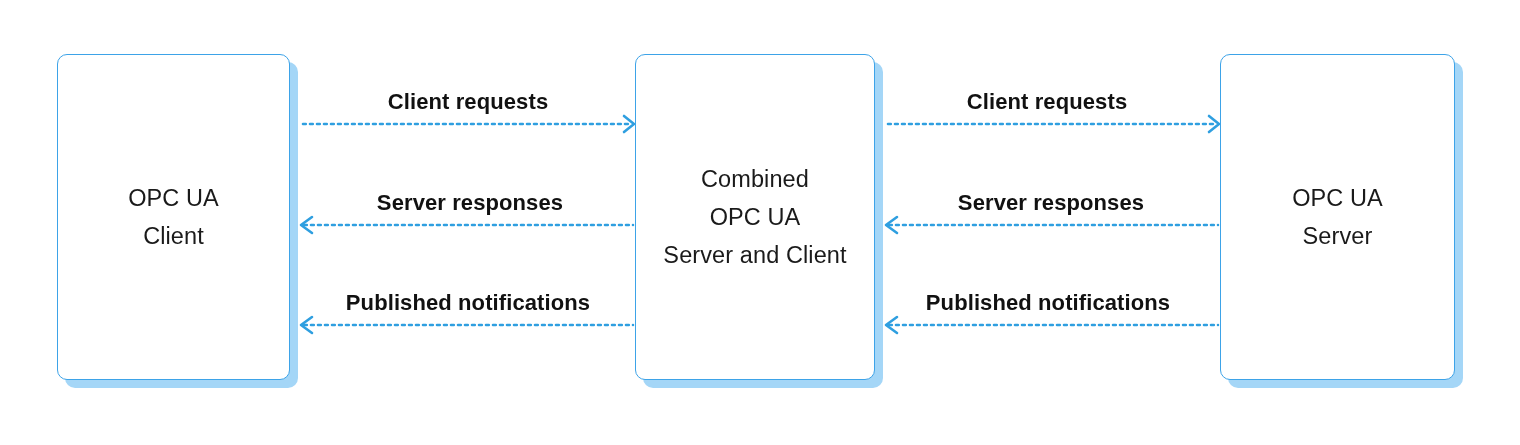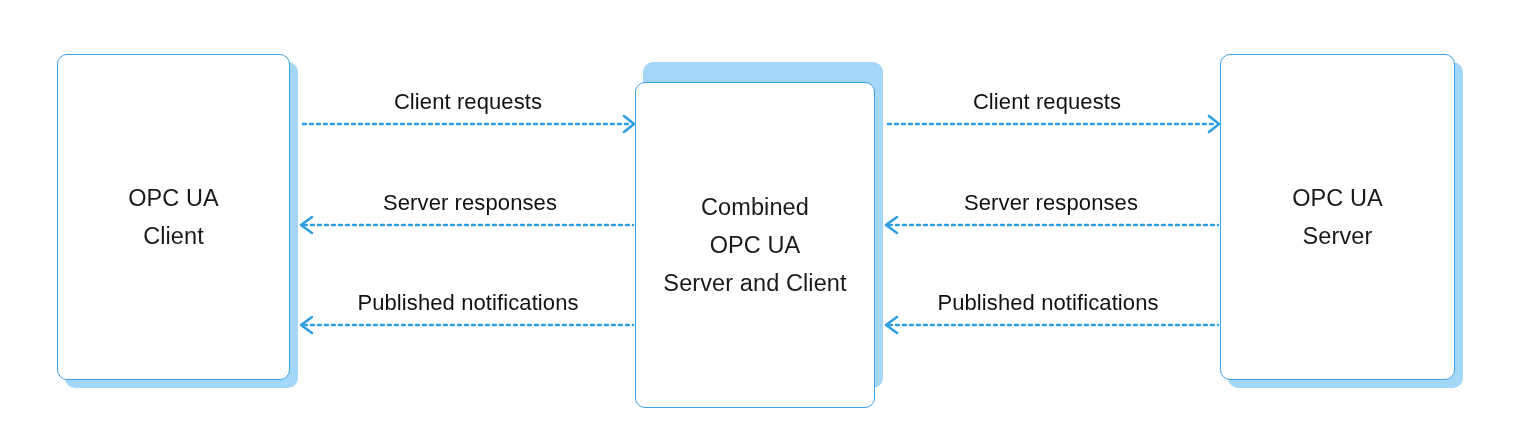--- a/index.html
+++ b/index.html
@@ -53,25 +53,26 @@
   }
   .edge-label {
     position: absolute;
     font-size: 22px;
     color: #111111;
     text-align: center;
     white-space: nowrap;
     transform: translate(-50%, -100%);
     z-index: 4;
     letter-spacing: 0.1px;
+    font-weight: bold;
   }
   
   #box-client        { left: 57px;   top: 54px;  width: 233px; height: 326px; }
   #box-client-shadow { left: 65px;   top: 62px;  width: 233px; height: 326px; }
-  #box-combined        { left: 635px; top: 54px;  width: 240px; height: 326px; margin-top: 28px; }
+  #box-combined        { left: 635px; top: 54px;  width: 240px; height: 326px; }
   #box-combined-shadow { left: 643px; top: 62px;  width: 240px; height: 326px; }
   #box-server        { left: 1220px; top: 54px;  width: 235px; height: 326px; }
   #box-server-shadow { left: 1228px; top: 62px;  width: 235px; height: 326px; }
 </style>
 </head>
 <body>
 
 <div id="diagram">
 
   <svg id="svg-layer" viewBox="0 0 1520 445" xmlns="http://www.w3.org/2000/svg">

